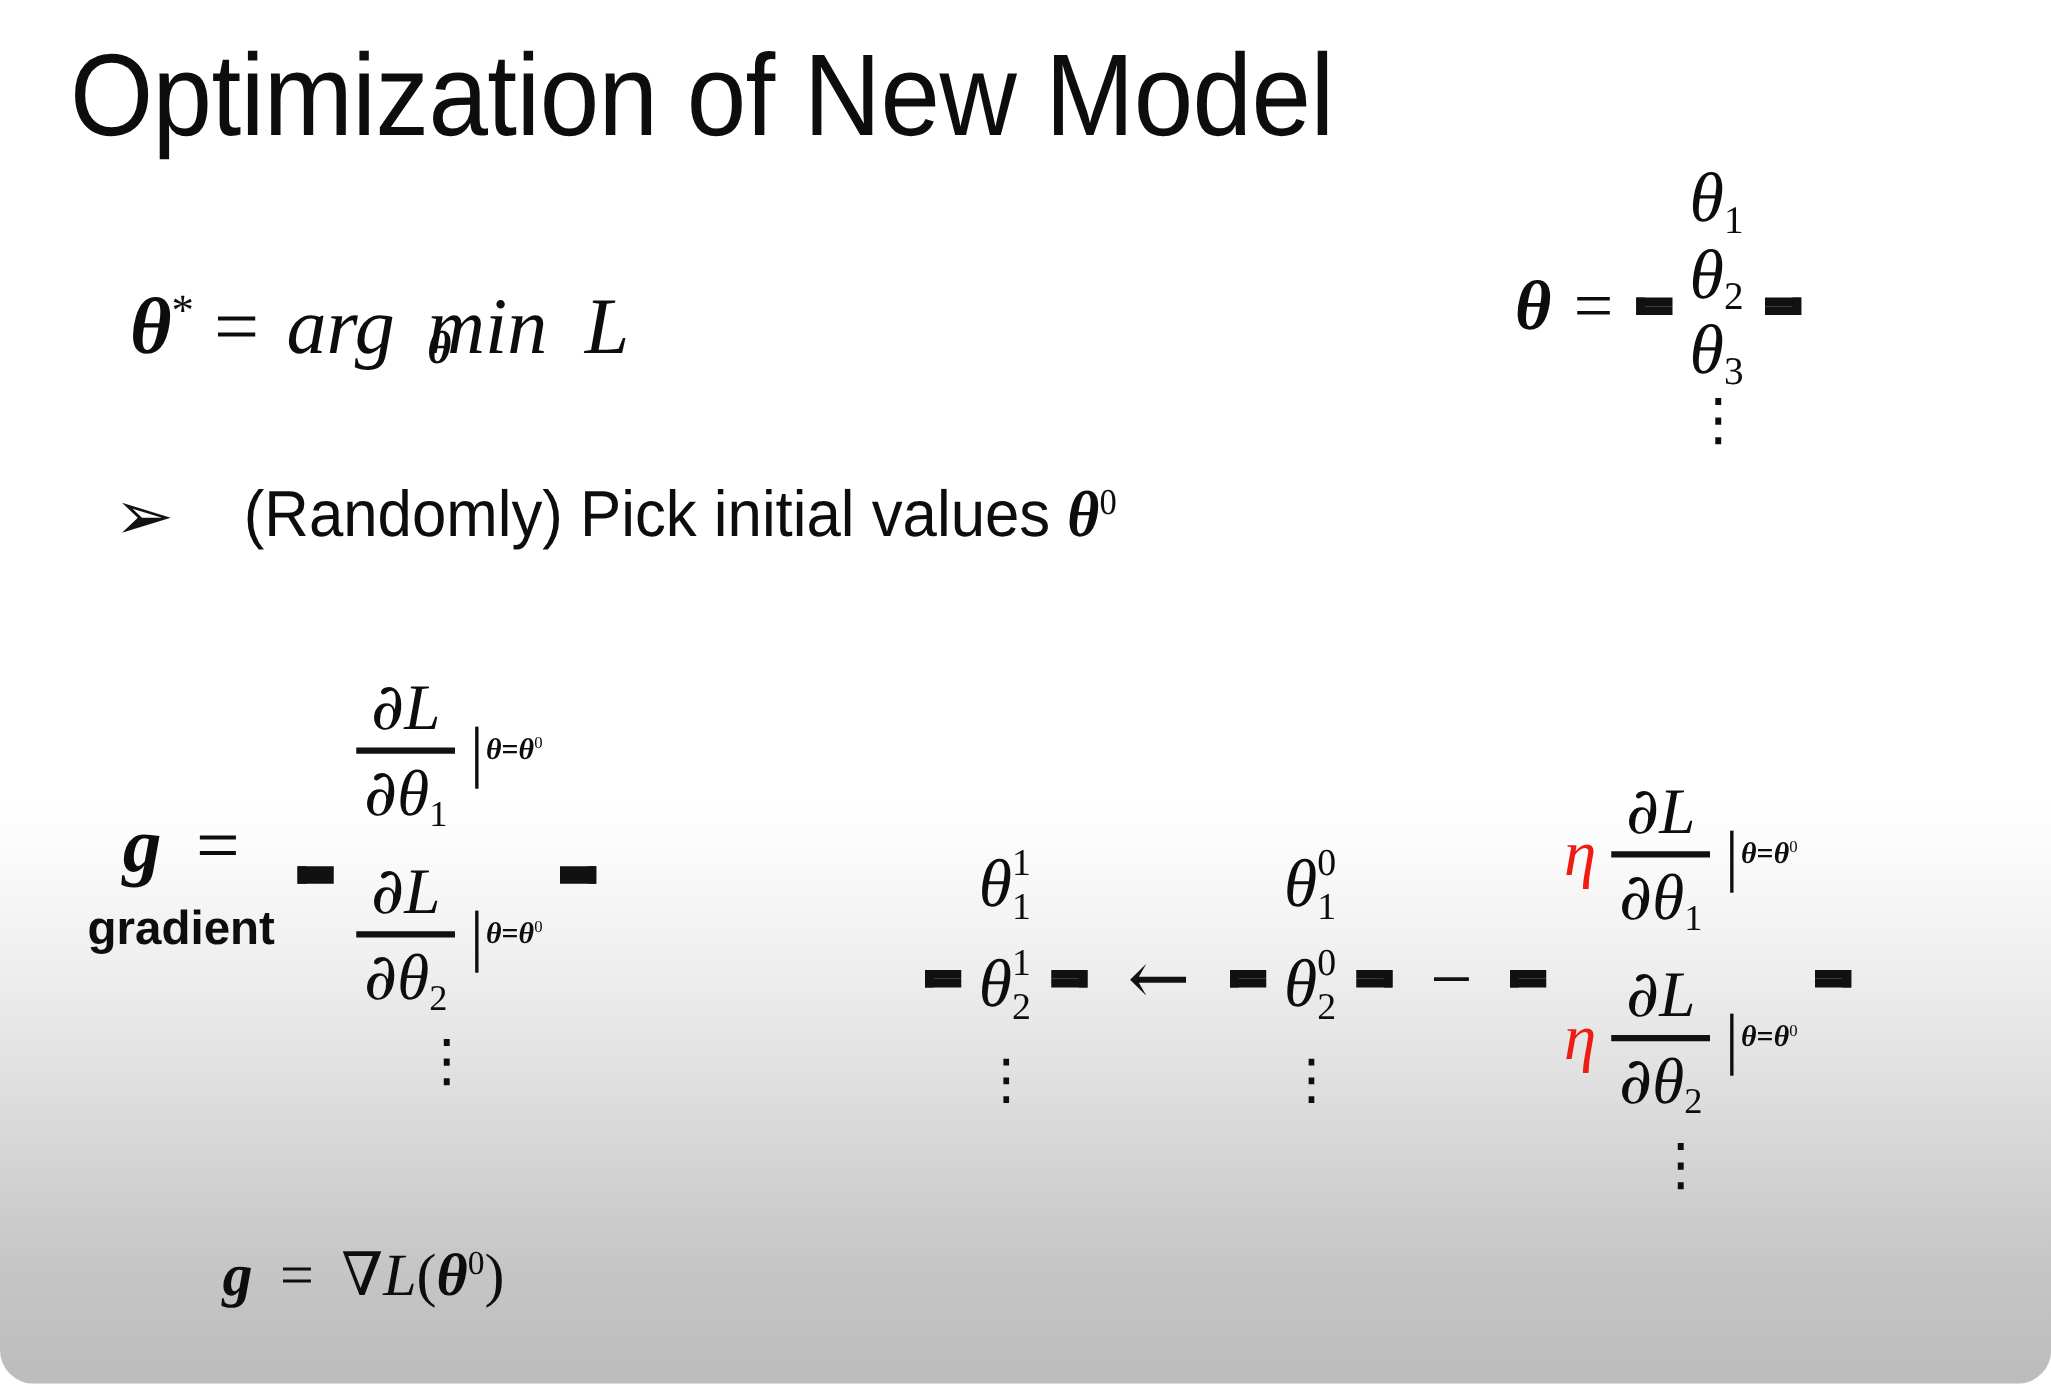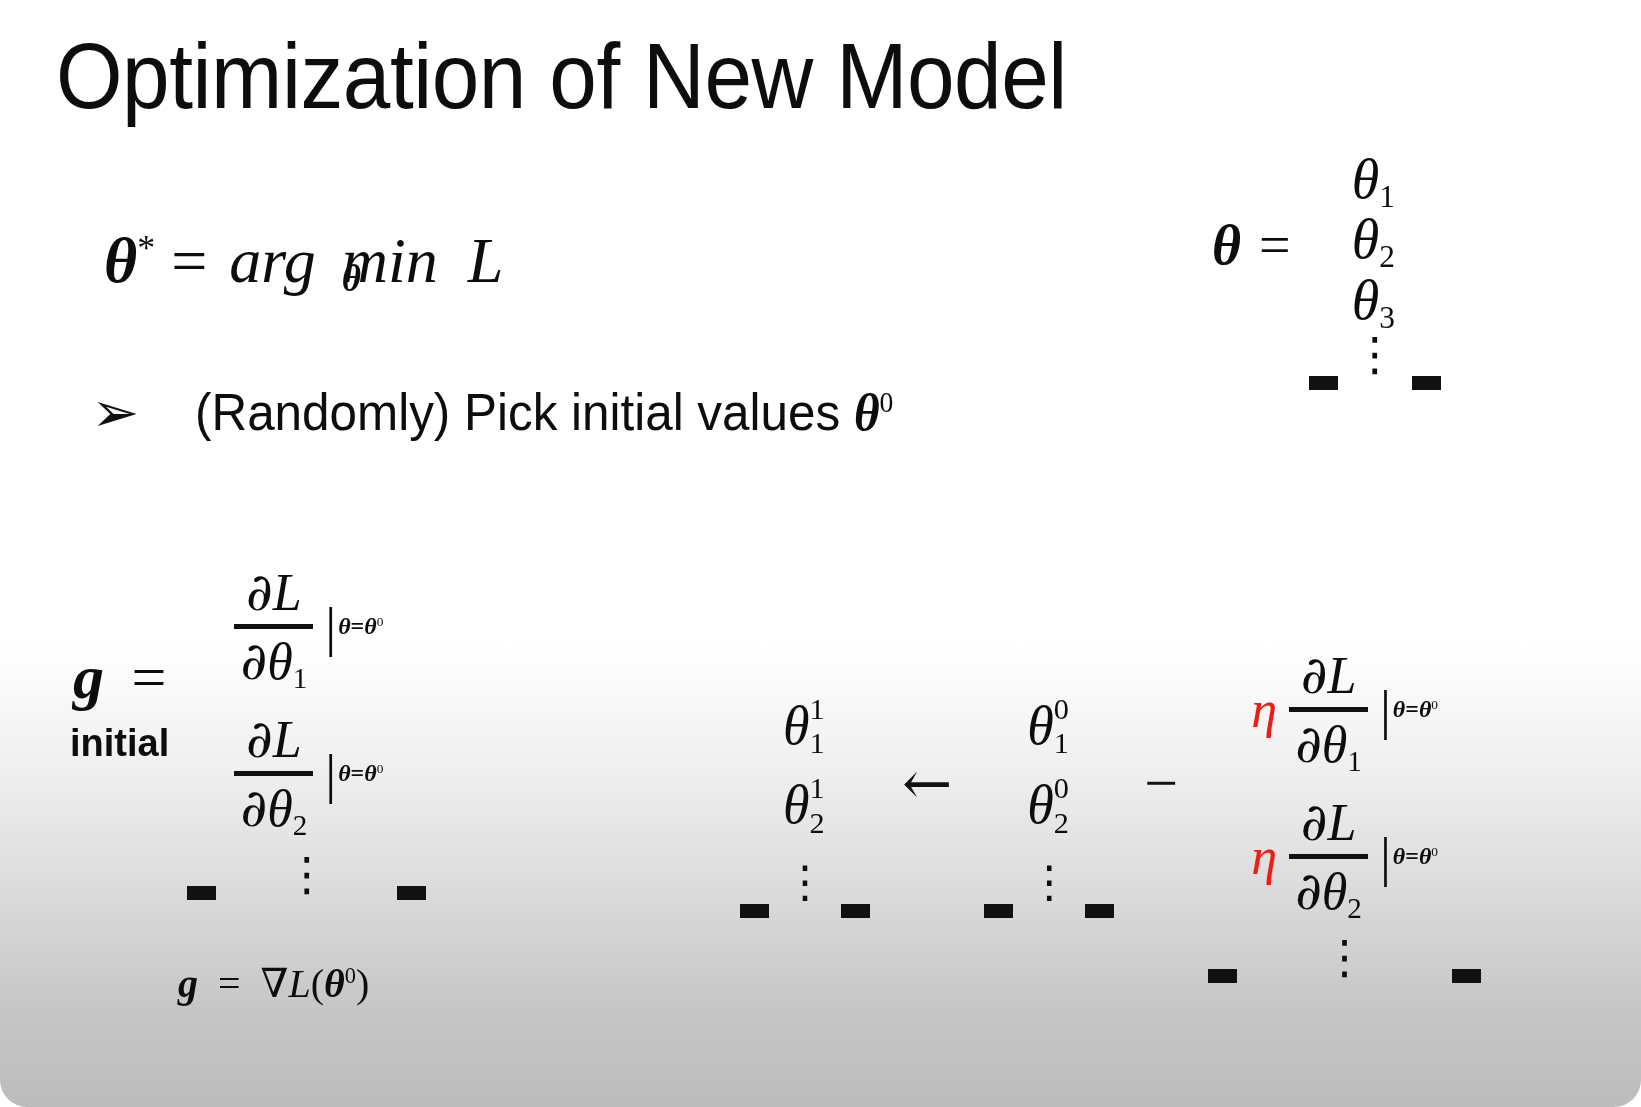--- a/index.html
+++ b/index.html
@@ -128,21 +128,21 @@
   }
   #bullet-text .thetasym {
     font-family: "Liberation Serif", serif;
     font-style: italic;
     font-weight: bold;
   }
 
   
   .vec {
     display: inline-flex;
-    align-items: flex-end;
+    align-items: center;
     vertical-align: middle;
   }
   .brk {
     width: 22px;
     border-top: 7px solid #111;
     border-bottom: 7px solid #111;
     flex: 0 0 auto;
   }
   .brk.l { border-left: 7px solid #111; }
   .brk.r { border-right: 7px solid #111; }
@@ -256,22 +256,22 @@
     font-size: 60px;
     font-family: "Liberation Serif", serif;
     color: #111;
     padding: 0 4px;
   }
 
   
   #eq-bottom-left {
     position: absolute;
     left: 178px;
-    top: 960px;
-    font-size: 40px;
+    top: 992px;
+    font-size: 48px;
   }
   #eq-bottom-right {
     position: absolute;
     left: 868px;
     top: 962px;
     font-size: 62px;
   }
   .nabla { font-style: normal; font-family: "DejaVu Serif", serif; }
 </style>
 </head>
@@ -317,21 +317,21 @@
     <span id="bullet-marker">➢</span>
     <span id="bullet-text"><span>(Randomly) Pick initial values </span><span class="thetasym">θ</span><sup class="sp" style="font-family:'Liberation Serif',serif">0</sup></span>
   </div>
 
   <div id="grad-block">
     <div id="grad-label-col">
       <div id="grad-g" class="math bit">
         <span>g</span>
         <span class="math" style="font-style:normal;font-weight:normal;margin-left:12px">=</span>
       </div>
-      <div id="grad-word">initial</div>
+      <div id="grad-word">gradient</div>
     </div>
 
     <span class="vec" style="height:400px">
       <span class="brk l"></span>
       <span class="vec-body" style="gap:4px">
         <span class="deriv-row math">
           <span class="frac">
             <span class="num"><span class="it nabla">∂</span><span class="it">L</span></span>
             <span class="den"><span class="it nabla">∂</span><span class="it">θ</span><sub class="sb">1</sub></span>
           </span>

